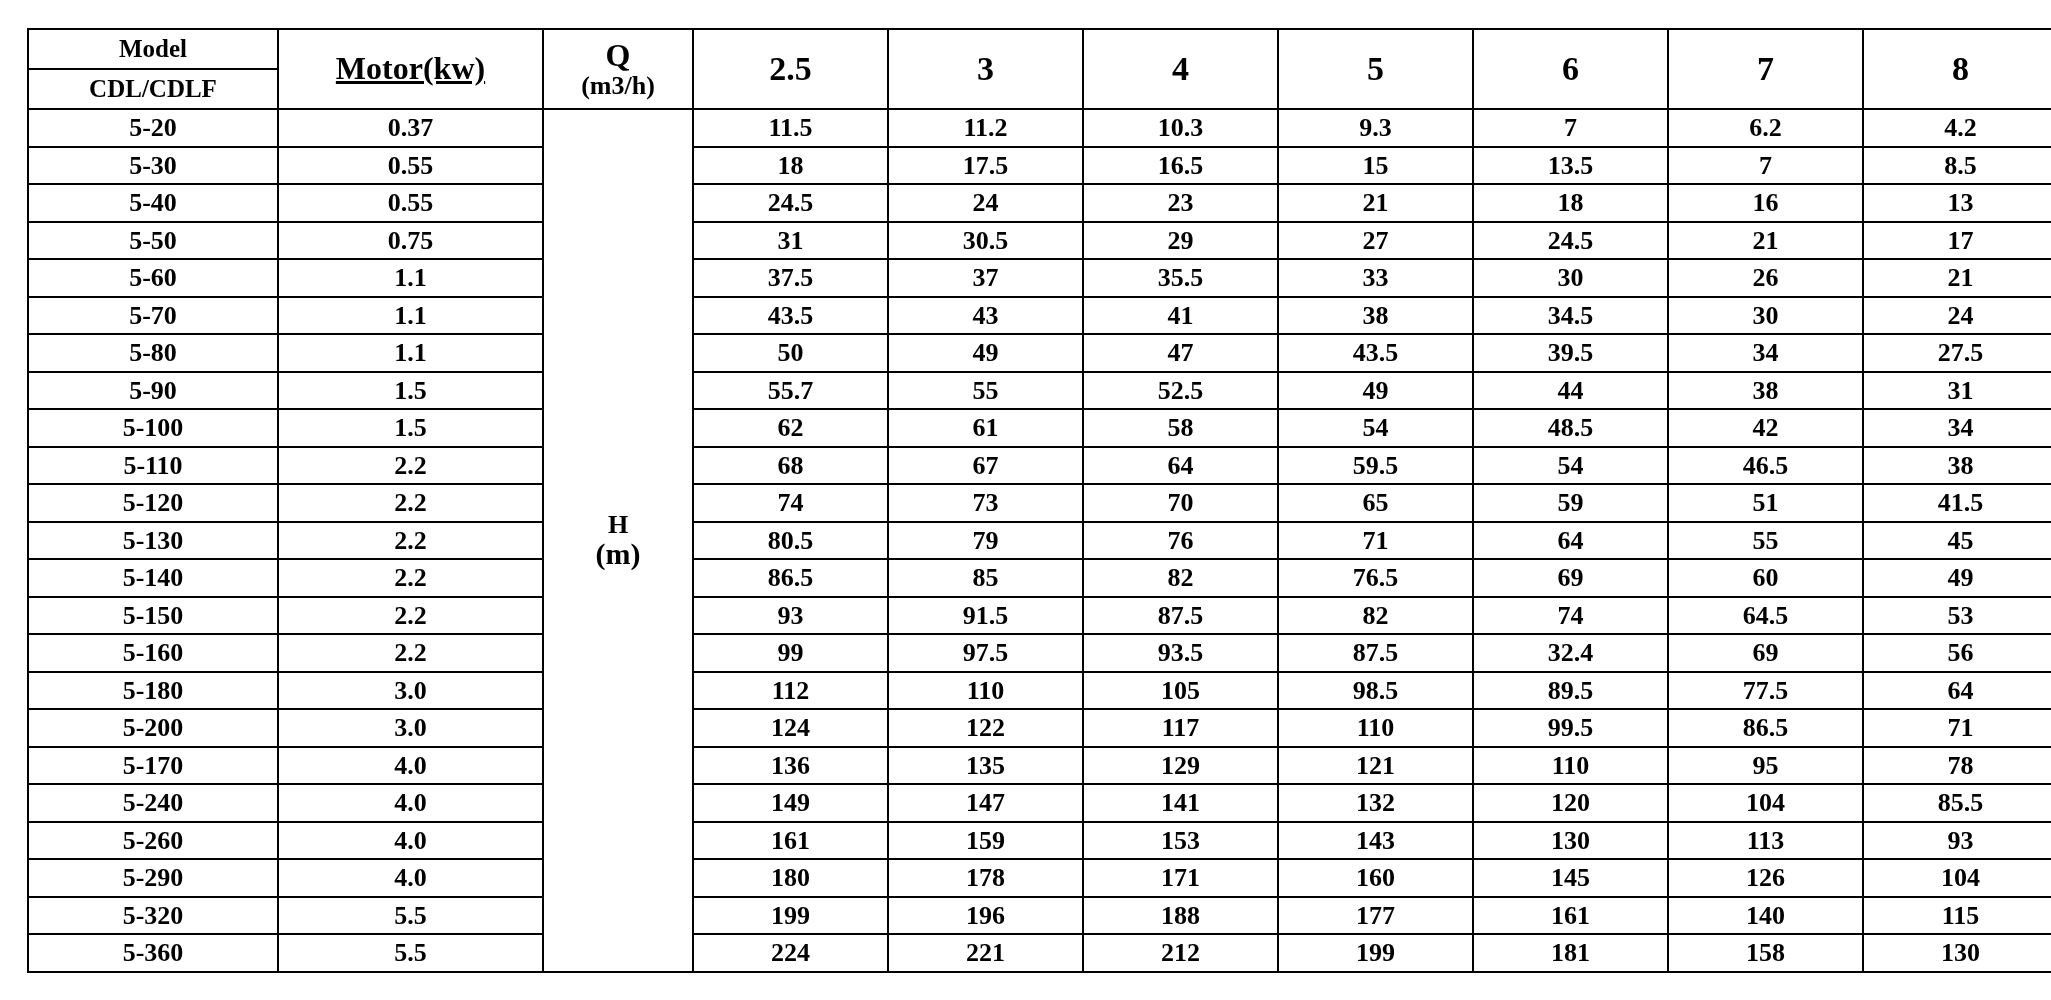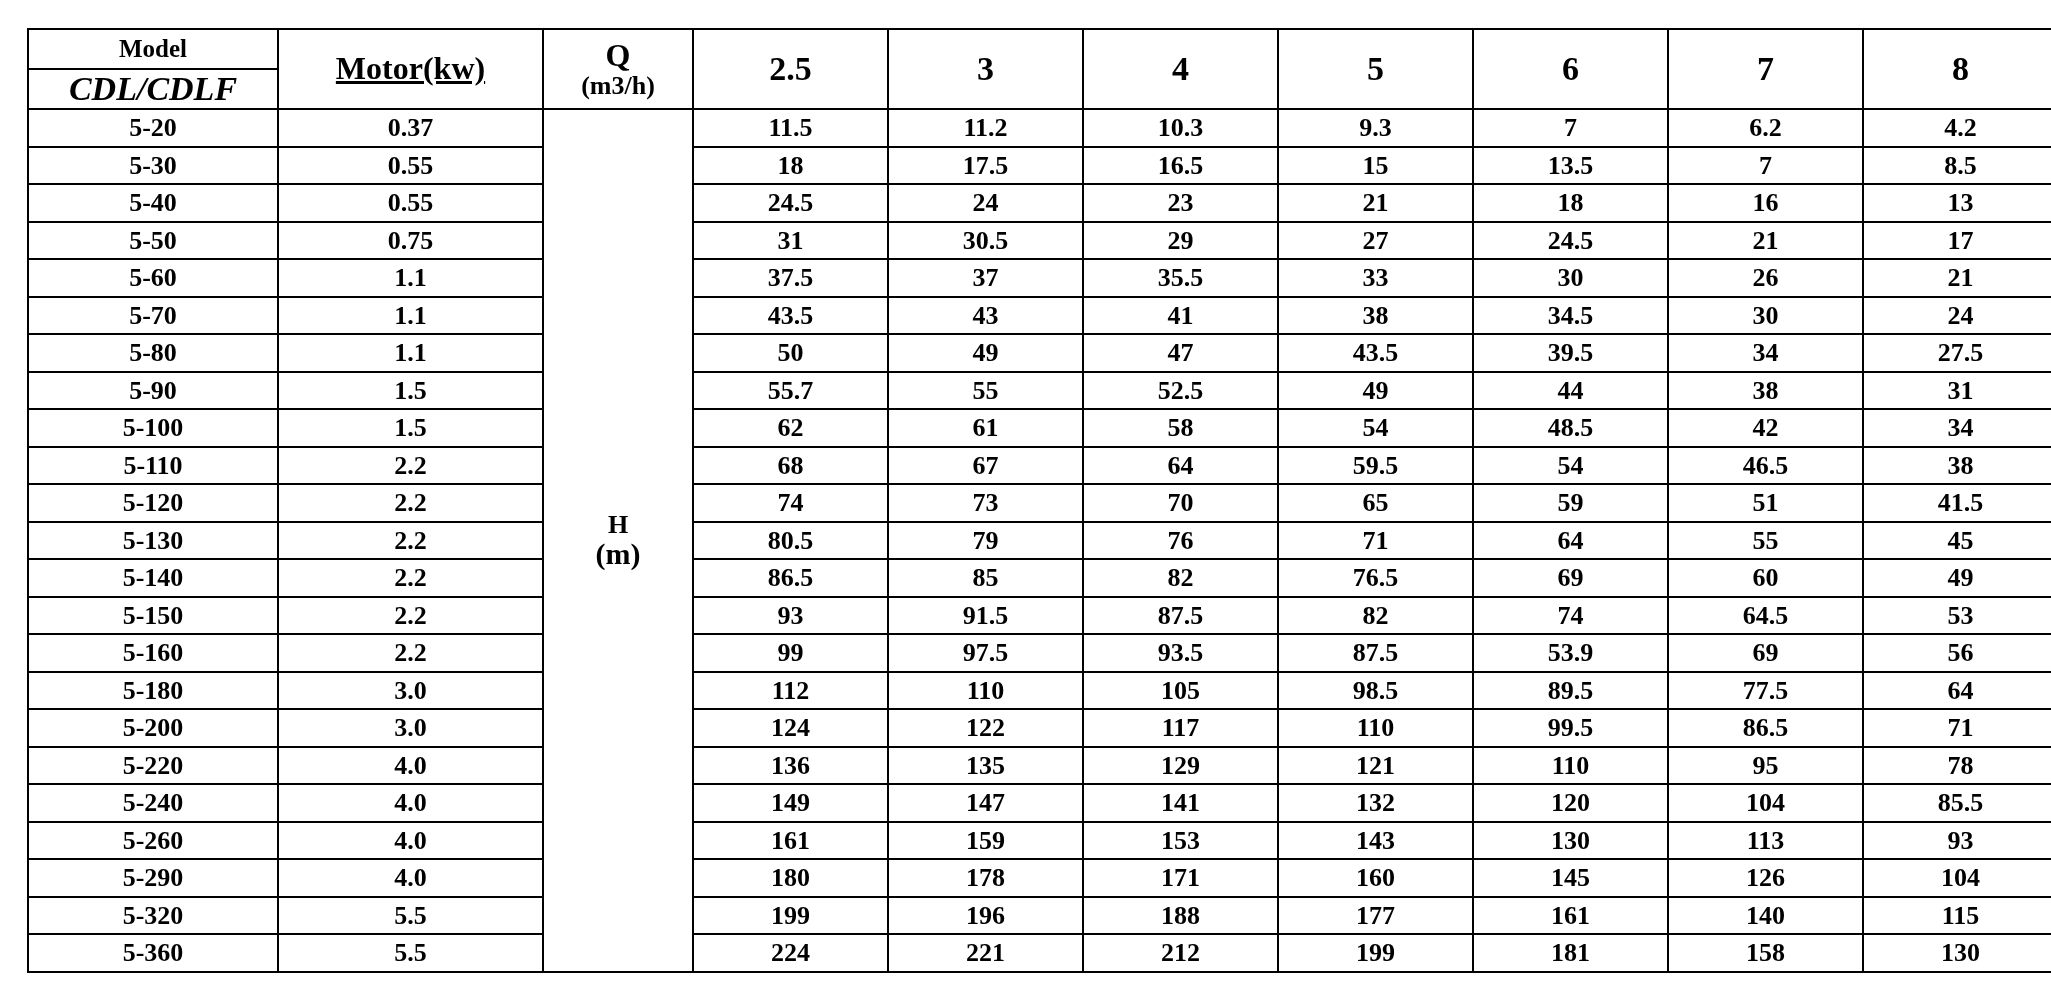--- a/index.html
+++ b/index.html
@@ -43,22 +43,21 @@
   col.c-flow   { width: 195px; }
 
   
   .hdr-model-top {
     height: 38px;
     font-size: 25px;
     border-bottom: 2px solid #000;
   }
   .hdr-model-bot {
     height: 38px;
-    font-size: 34px;
-    font-style: italic;
+    font-size: 25px;
   }
   .hdr-motor {
     font-size: 32px;
     text-decoration: underline;
   }
   .hdr-q {
     font-size: 30px;
     line-height: 1.15;
   }
   .hdr-q .q-main { display: block; font-size: 32px; }
@@ -275,21 +274,21 @@
         <td>64.5</td>
         <td>53</td>
       </tr>
       <tr class="datarow">
         <td class="model-cell">5-160</td>
         <td class="motor-cell">2.2</td>
         <td>99</td>
         <td>97.5</td>
         <td>93.5</td>
         <td>87.5</td>
-        <td>53.9</td>
+        <td>32.4</td>
         <td>69</td>
         <td>56</td>
       </tr>
       <tr class="datarow">
         <td class="model-cell">5-180</td>
         <td class="motor-cell">3.0</td>
         <td>112</td>
         <td>110</td>
         <td>105</td>
         <td>98.5</td>
@@ -302,21 +301,21 @@
         <td class="motor-cell">3.0</td>
         <td>124</td>
         <td>122</td>
         <td>117</td>
         <td>110</td>
         <td>99.5</td>
         <td>86.5</td>
         <td>71</td>
       </tr>
       <tr class="datarow">
-        <td class="model-cell">5-220</td>
+        <td class="model-cell">5-170</td>
         <td class="motor-cell">4.0</td>
         <td>136</td>
         <td>135</td>
         <td>129</td>
         <td>121</td>
         <td>110</td>
         <td>95</td>
         <td>78</td>
       </tr>
       <tr class="datarow">

